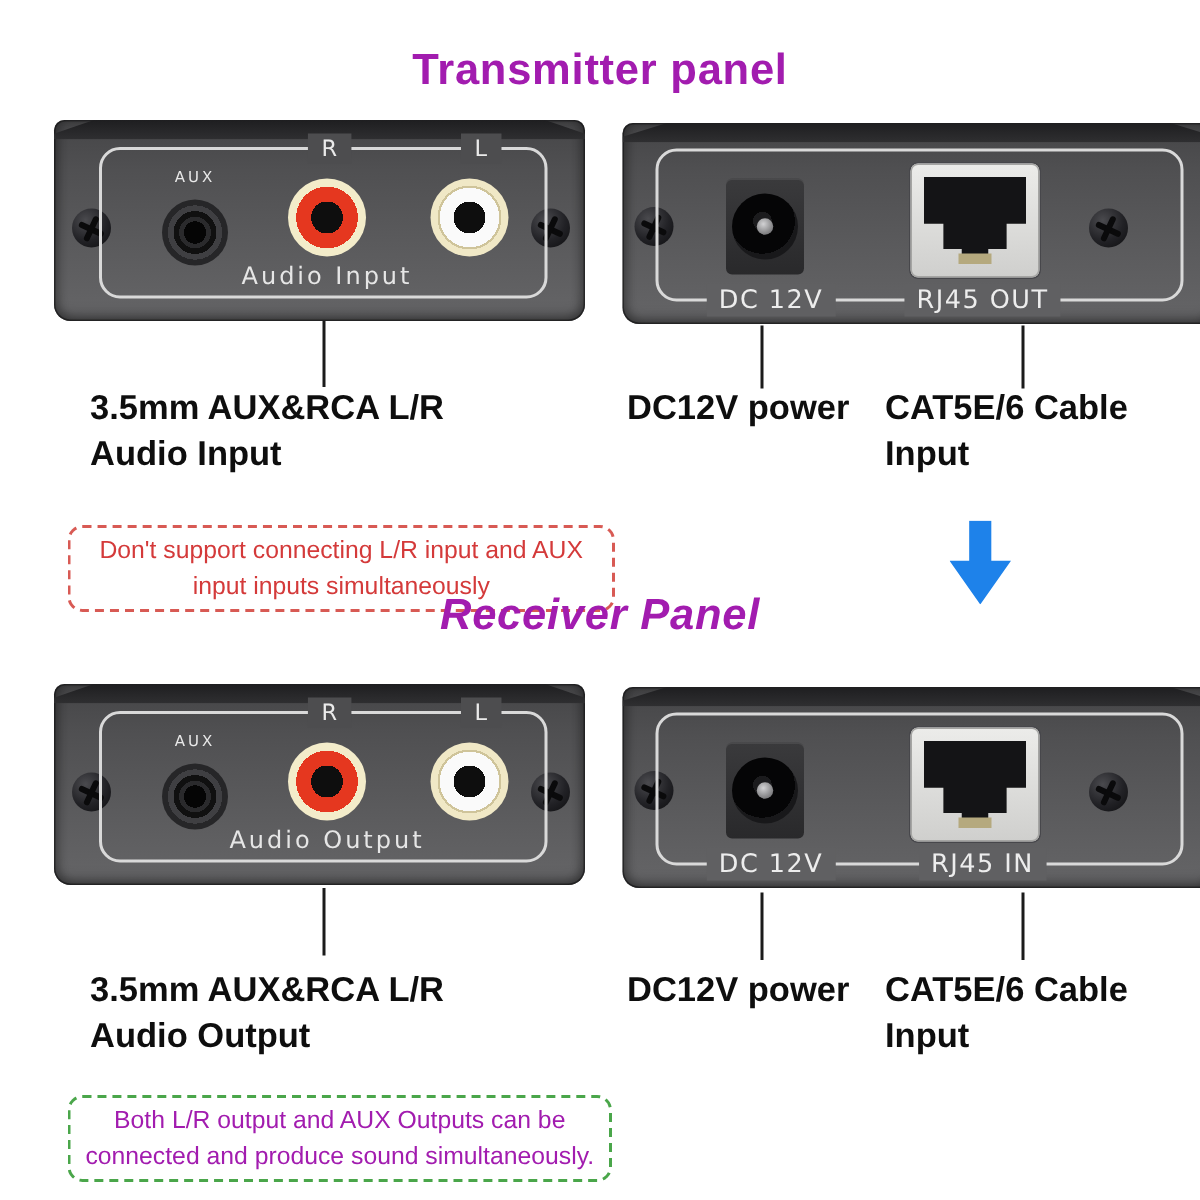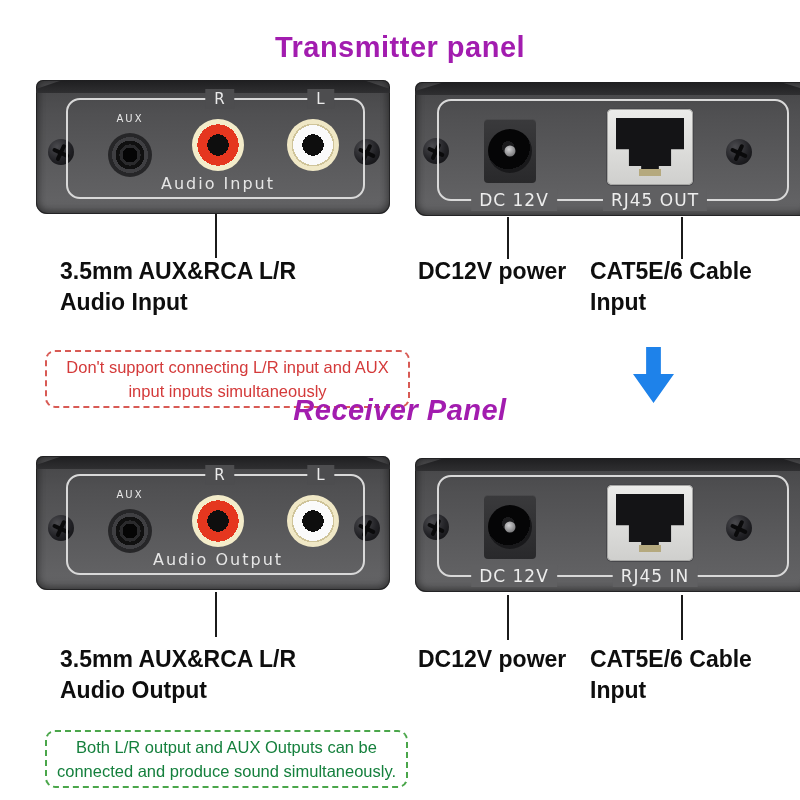--- a/index.html
+++ b/index.html
@@ -21,21 +21,21 @@
   #tx-cable-ann{left:590px;top:256px;width:182px;}
   #rx-audio-ann{left:60px;top:644px;width:320px;}
   #rx-power-ann{left:418px;top:644px;width:180px;}
   #rx-cable-ann{left:590px;top:644px;width:182px;}
 
   
   .note{position:absolute;border:2px dashed;border-radius:10px;
         font-size:16.5px;line-height:24px;padding:3px 2px;text-align:center;
         white-space:pre-line;margin-top:28px;}
   #tx-note{left:45px;top:322px;width:357px;color:#d43a3a;border-color:#d85a54;}
-  #rx-note{left:45px;top:702px;width:355px;color:#15803d;border-color:#4aa64a;}
+  #rx-note{left:45px;top:702px;width:355px;color:#a21caf;border-color:#4aa64a;}
 
   
   .pline{position:absolute;width:2px;background:#1b1b1b;}
   #l1{left:215px;top:214px;height:44px;}
   #l2{left:507px;top:217px;height:42px;}
   #l3{left:681px;top:217px;height:42px;}
   #l4{left:215px;top:592px;height:45px;}
   #l5{left:507px;top:595px;height:45px;}
   #l6{left:681px;top:595px;height:45px;}
 

